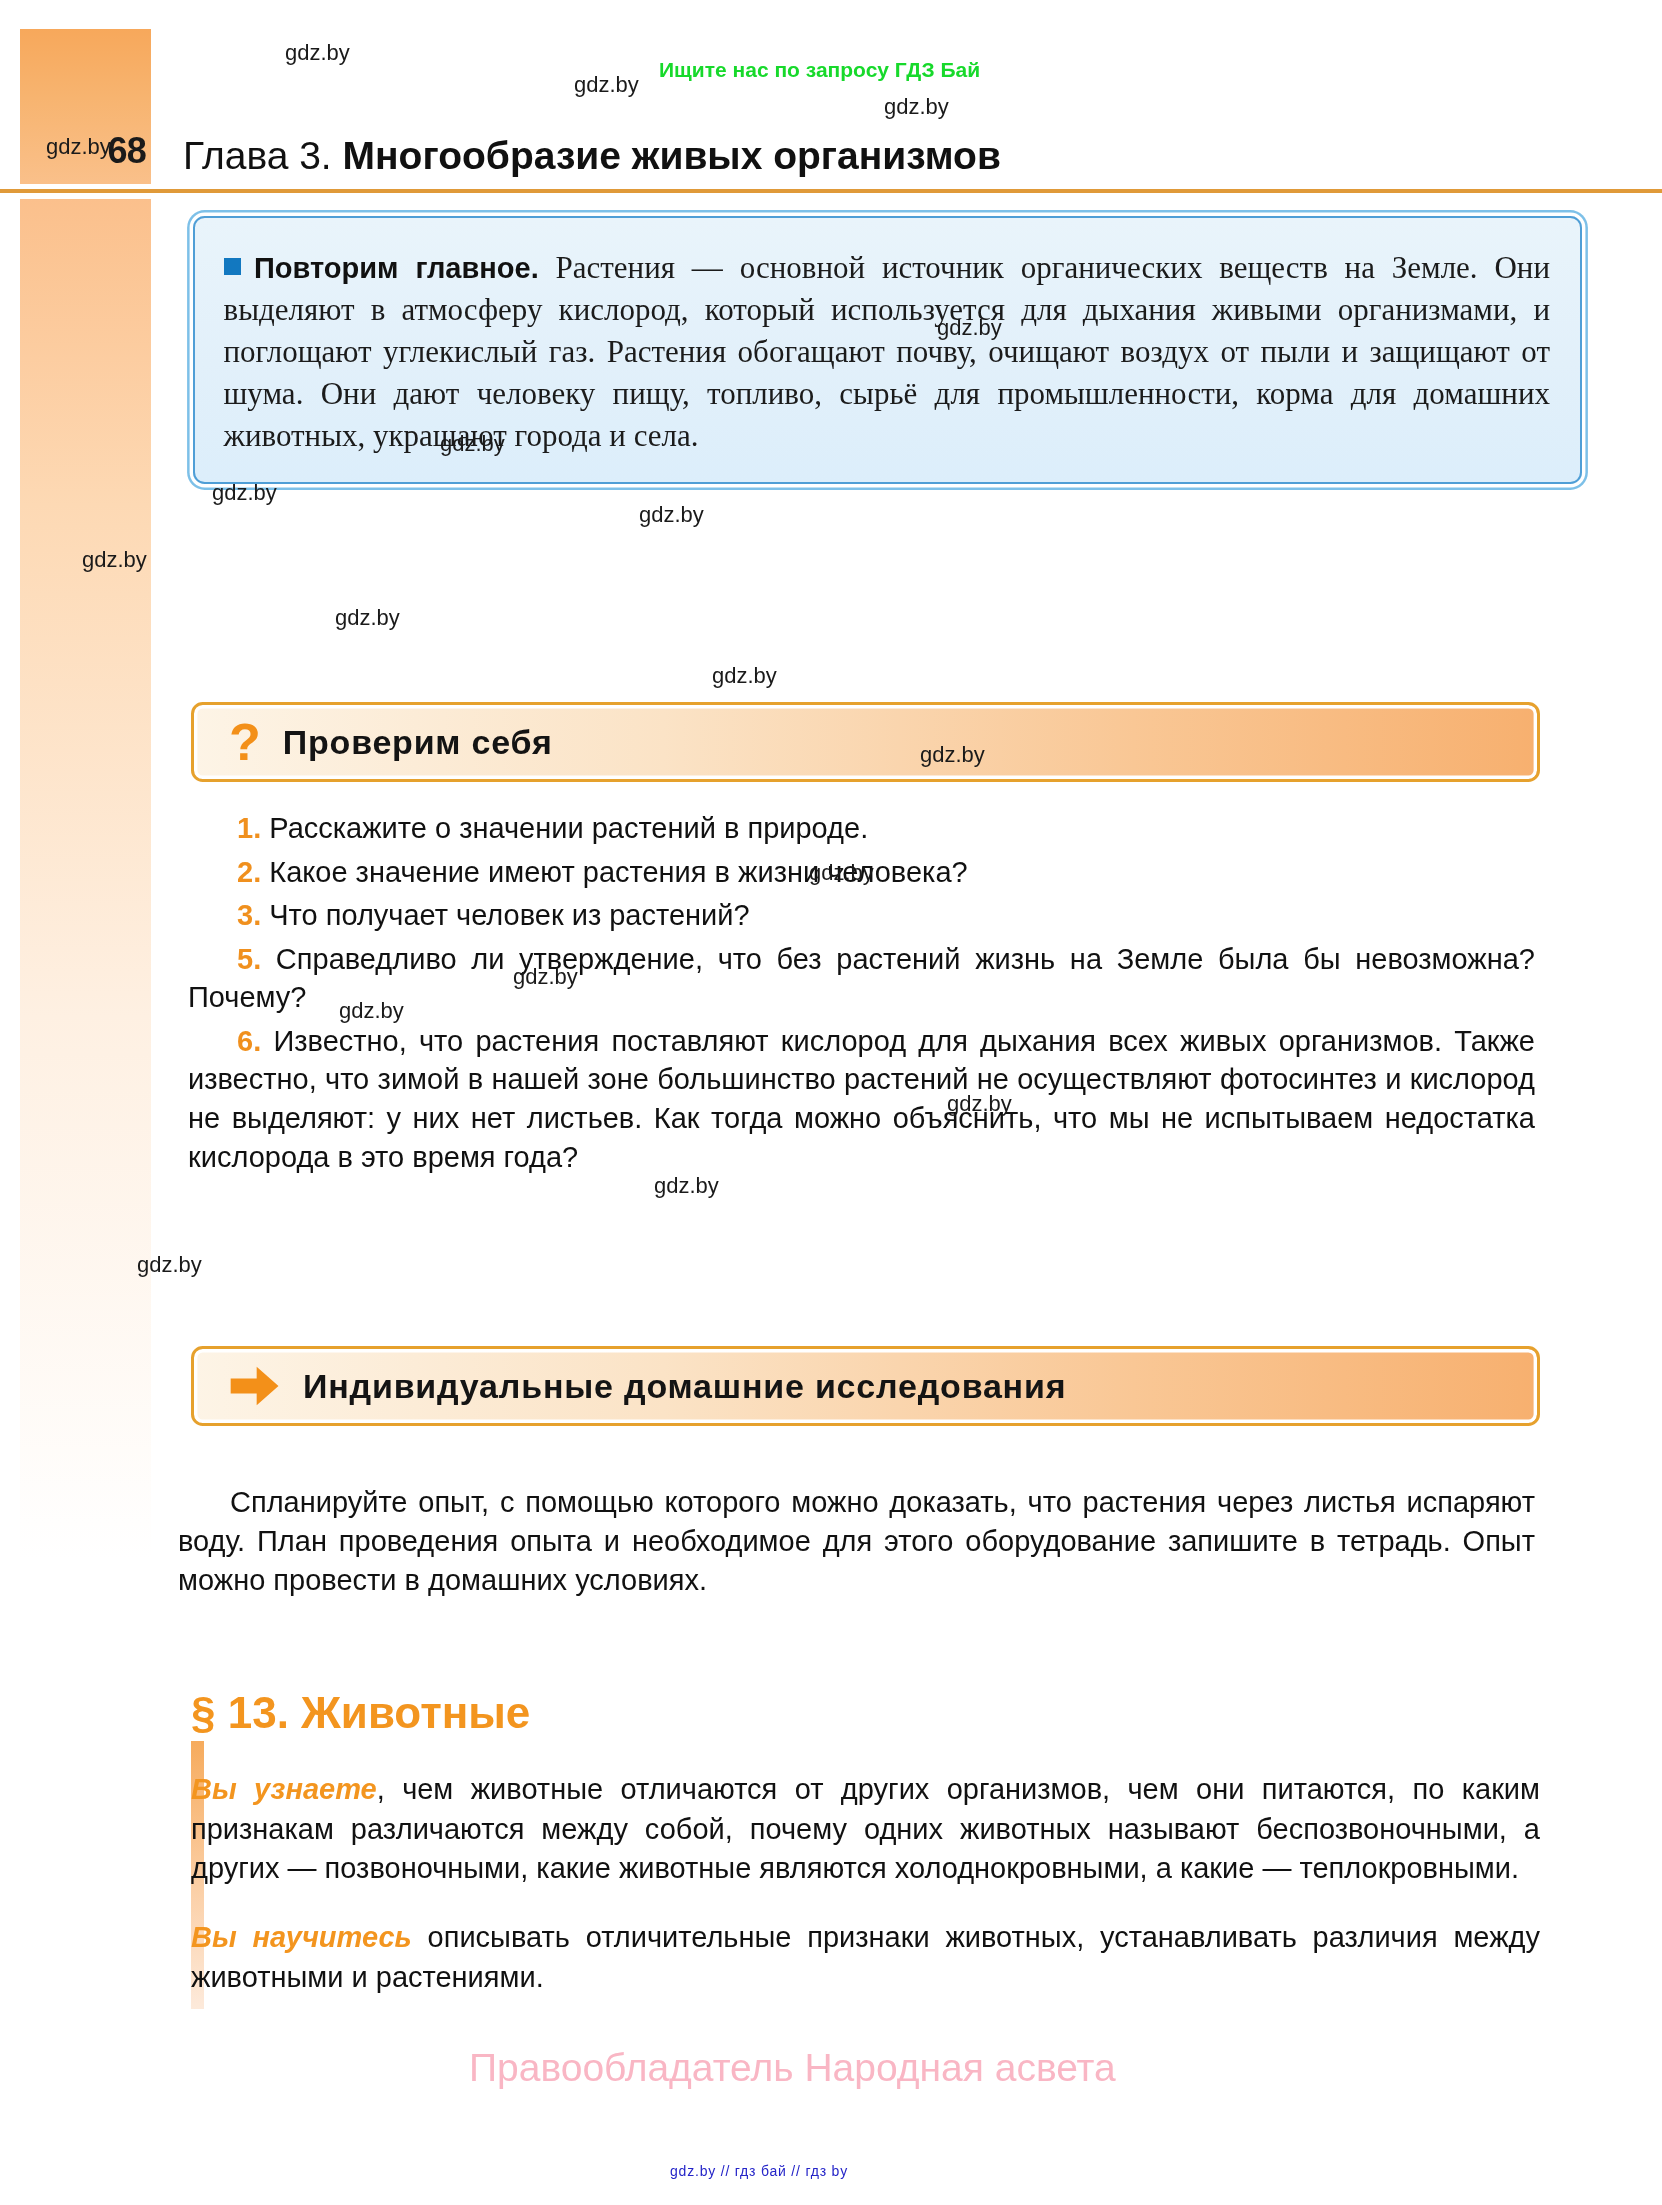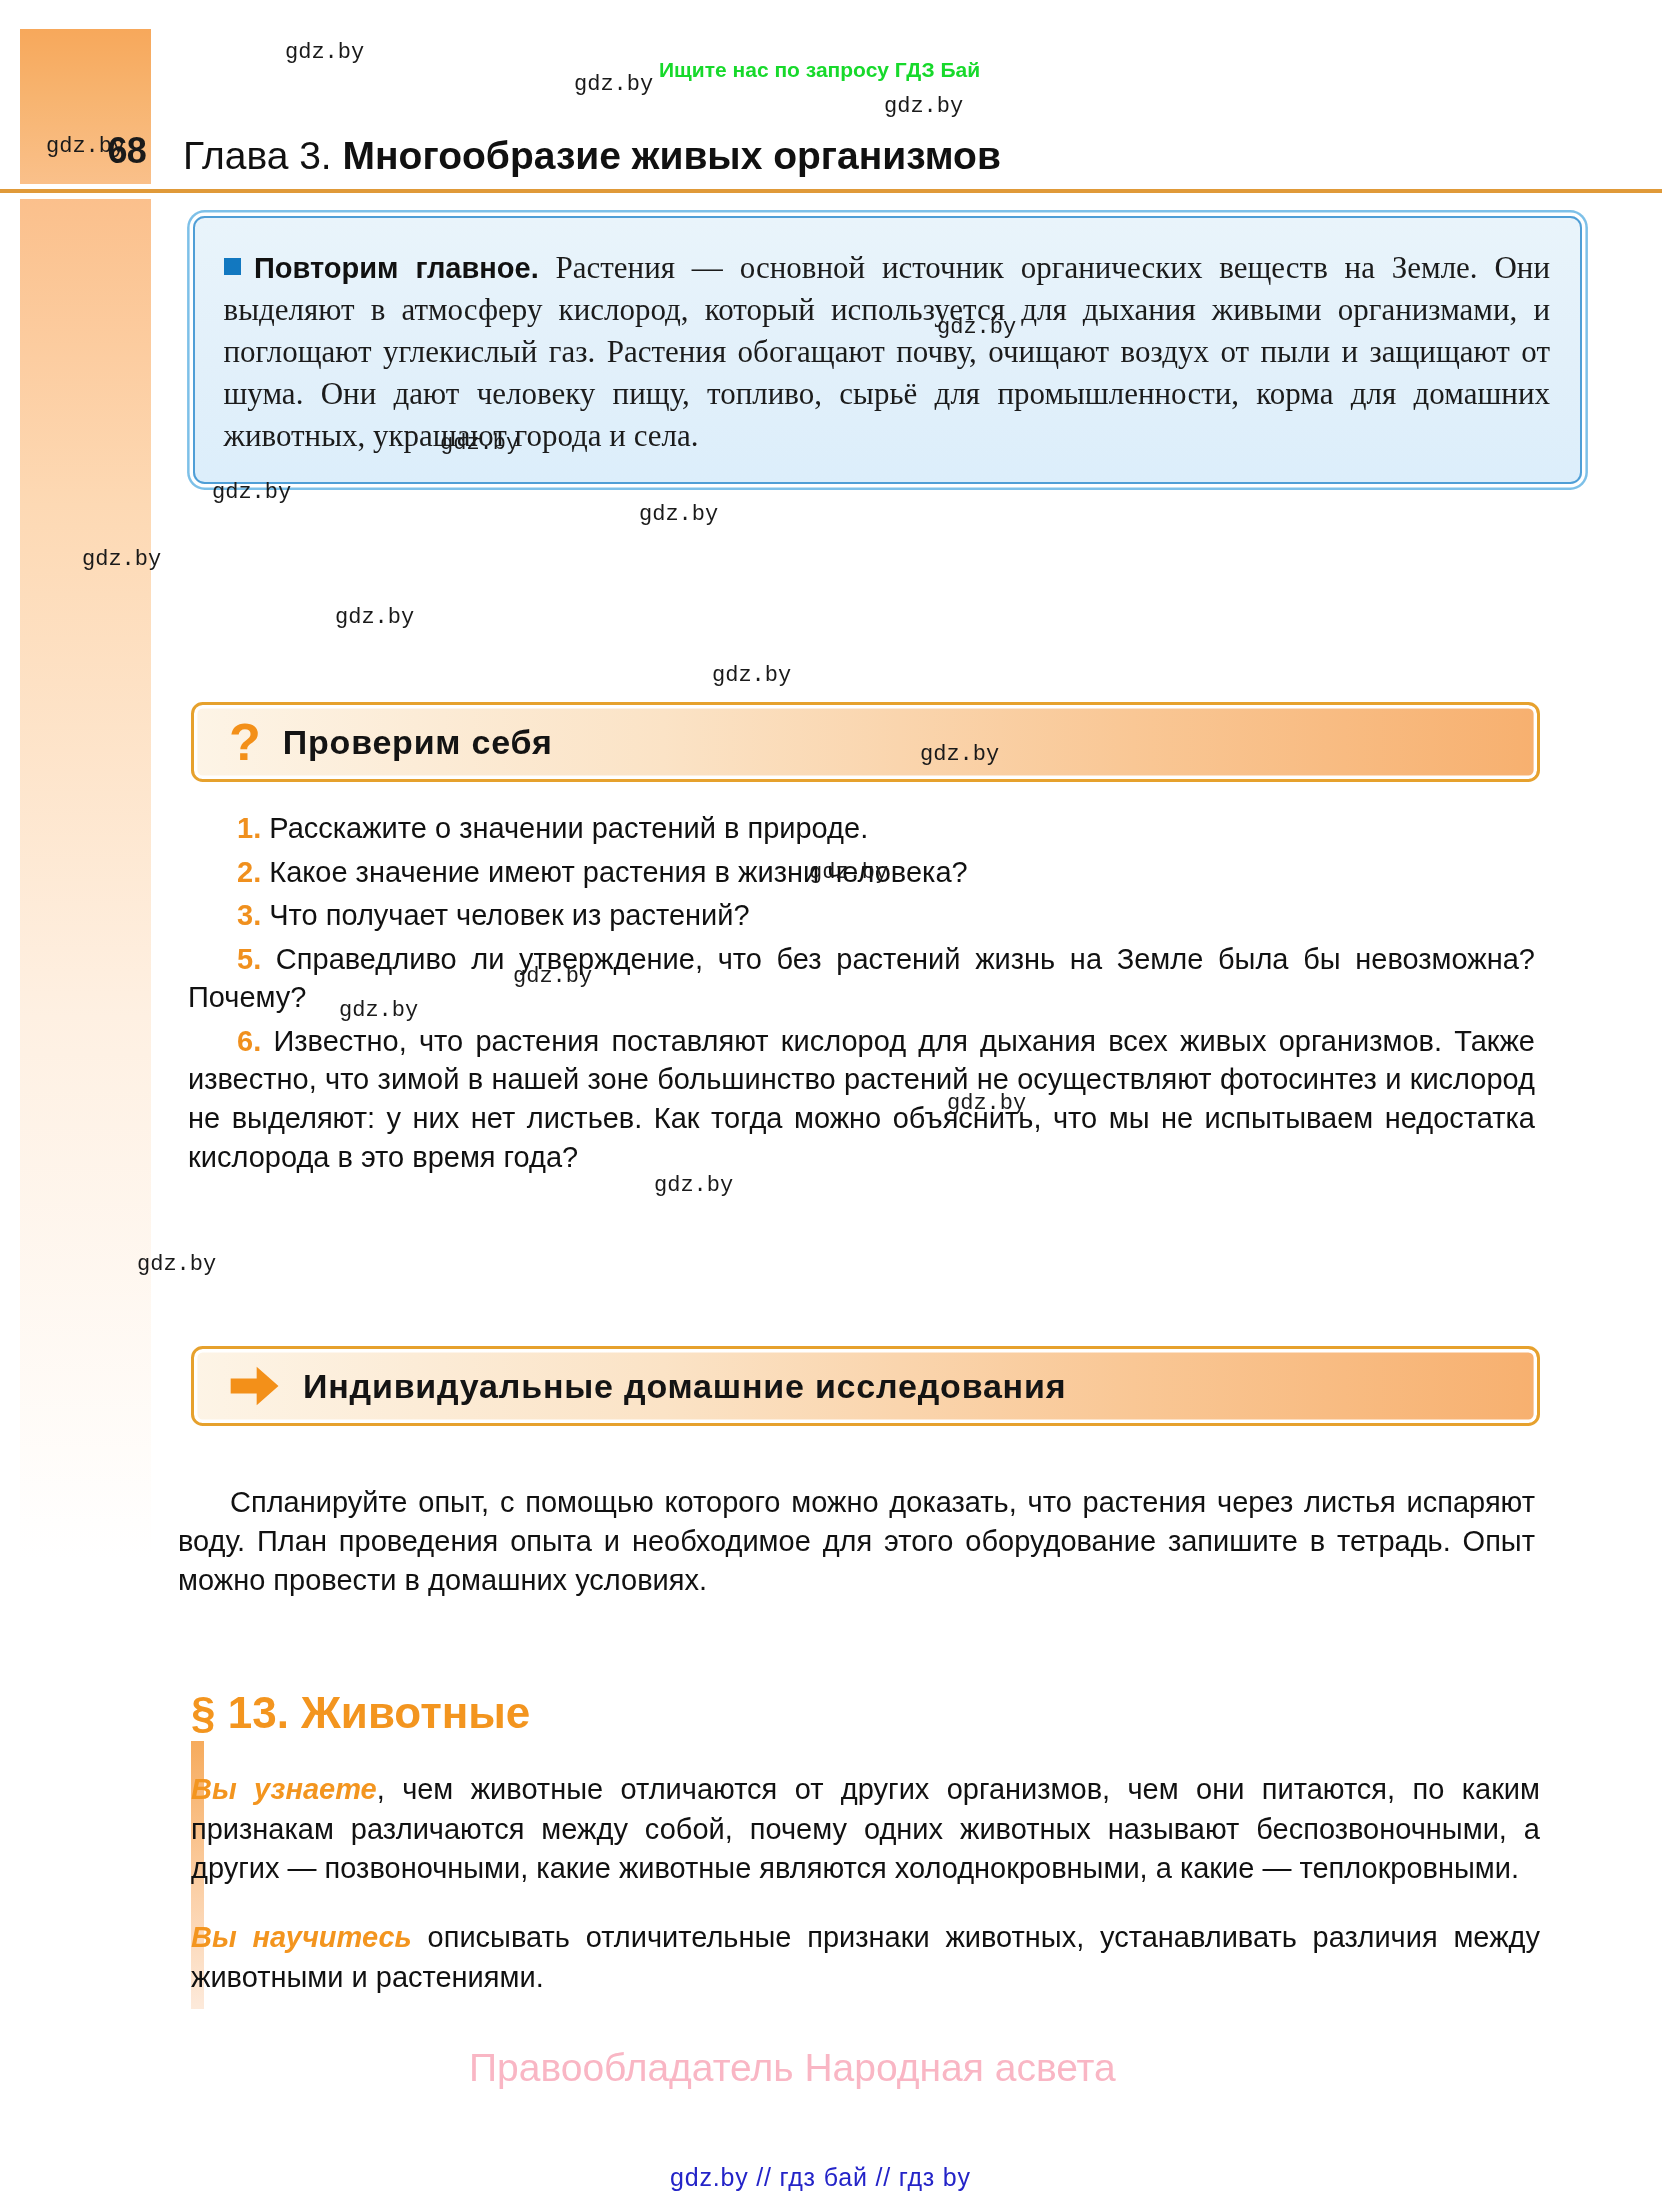--- a/index.html
+++ b/index.html
@@ -13,21 +13,21 @@
     position: relative;
     overflow: hidden;
     font-family: "Liberation Sans", sans-serif;
     -webkit-font-smoothing: antialiased;
   }
 
   
   .wm {
     position: absolute;
     color: #1a1a1a;
-    font-family: Liberation Mono, monospace;
+    font-family: Liberation Sans, sans-serif;
     font-size: 22px;
     white-space: nowrap;
     pointer-events: none;
     z-index: 60;
   }
   .wm-green {
     position: absolute;
     color: #17d92b;
     font-family: "Liberation Sans", sans-serif;
     font-weight: bold;
@@ -40,21 +40,21 @@
     color: #f9b6c4;
     font-family: "Liberation Sans", sans-serif;
     font-size: 39px;
     white-space: nowrap;
     z-index: 60;
   }
   .wm-blue {
     position: absolute;
     color: #2424c8;
     font-family: "Liberation Sans", sans-serif;
-    font-size: 25px;
+    font-size: 14px;
     letter-spacing: 0.8px;
     white-space: nowrap;
     z-index: 60;
   }
 
   
   .sidebar-top {
     position: absolute;
     left: 20px;
     top: 29px;

